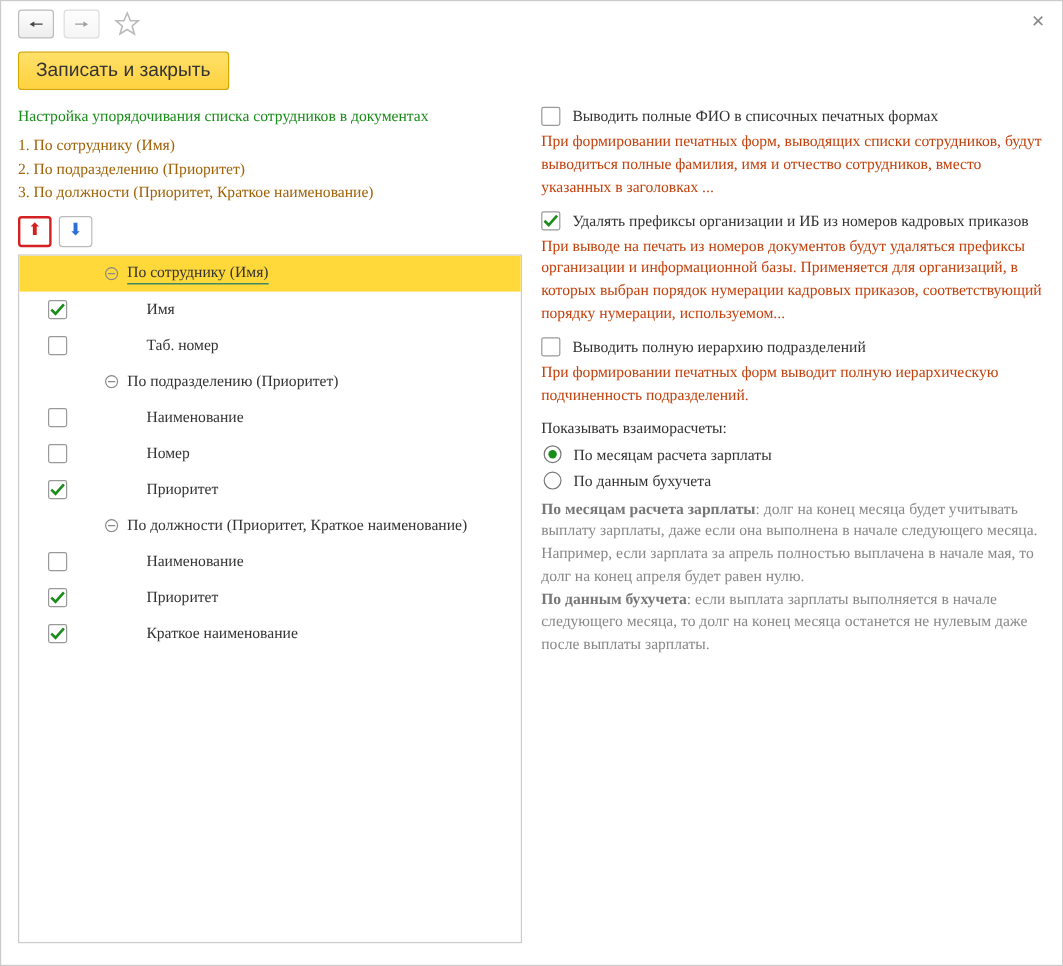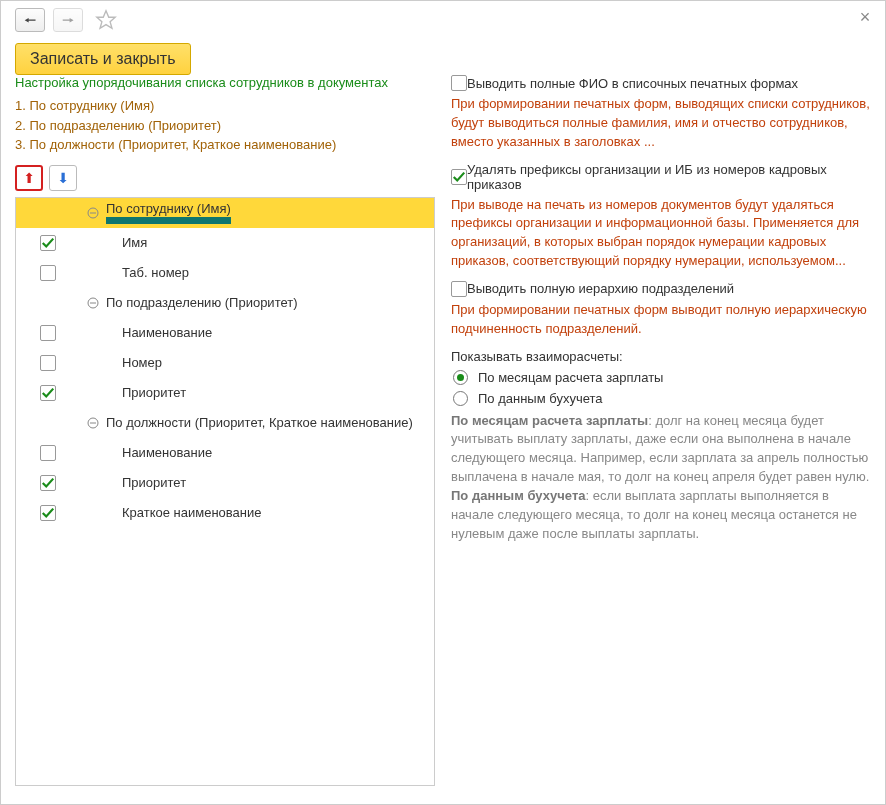--- a/index.html
+++ b/index.html
@@ -66,22 +66,24 @@
   background: linear-gradient(#ffe069, #ffd23f);
   border: 1px solid #d4a800;
   border-radius: 3px;
   font-size: 16px;
   color: #333;
   cursor: pointer;
 }
 .columns {
   display: flex;
   gap: 16px;
+  margin-top: 14px;
   flex: 1;
   min-height: 0;
+  font-family: Liberation Serif, serif;
 }
 .col { flex: 1; display: flex; flex-direction: column; }
 .col-left { flex: 0 0 420px; }
 .section-title {
   color: #1a8c1a;
   font-size: 13px;
   margin-bottom: 6px;
 }
 .ord-line { color: #a16207; line-height: 1.5; }
 .arrow-row {
@@ -113,21 +115,21 @@
   display: flex;
   align-items: center;
   height: 30px;
   padding-left: 24px;
   border-bottom: 0;
 }
 .tree-row.selected {
   background: #ffd83a;
 }
 .tree-row.selected .tree-label {
-  border-bottom: 7px solid #0f766e;
+  border-bottom: 1px solid #0f766e;
   padding-bottom: 1px;
 }
 .tree-check {
   width: 16px; height: 16px;
   border: 1px solid #999;
   border-radius: 2px;
   margin-right: 10px;
   display: flex; align-items: center; justify-content: center;
   flex-shrink: 0;
 }
@@ -137,20 +139,21 @@
   display: inline-flex; align-items: center; justify-content: center;
   margin-right: 6px;
   flex-shrink: 0;
 }
 .tree-toggle svg { width: 12px; height: 12px; }
 .tree-spacer { display:inline-block; flex-shrink: 0; }
 .tree-label { color: #333; white-space: nowrap; }
 .check-line {
   display: flex;
   align-items: center;
+  gap: 10px;
   margin-bottom: 4px;
 }
 .checkbox {
   width: 16px; height: 16px;
   border: 1px solid #999;
   border-radius: 2px;
   display: flex; align-items: center; justify-content: center;
   flex-shrink: 0;
 }
 .checkbox svg { width: 14px; height: 14px; }

